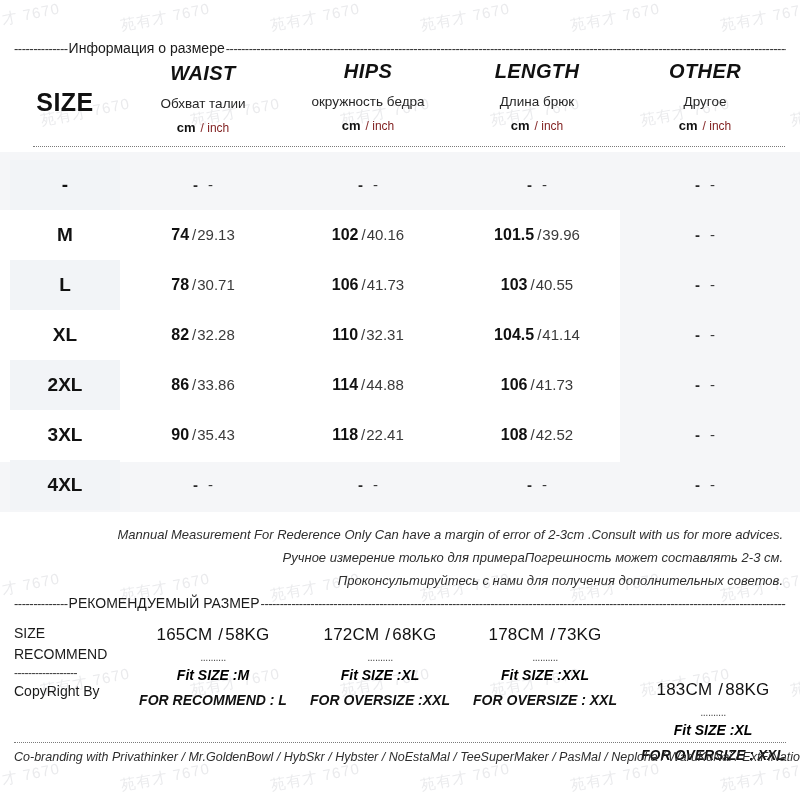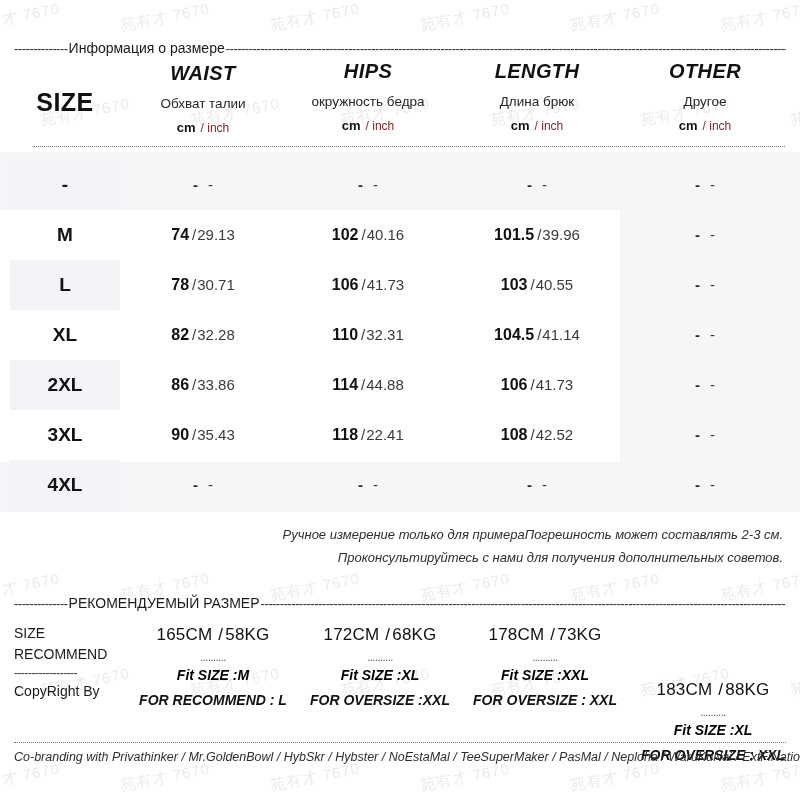--- a/index.html
+++ b/index.html
@@ -450,20 +450,21 @@
           <div class="cell cell-size" style="left: 10px; width: 110px;">4XL</div>
           <div class="cell" style="left: 133px; width: 140px;"><span class="val-dash">-</span><span class="val-in" style="margin-left:10px;">-</span></div>
           <div class="cell" style="left: 288px; width: 160px;"><span class="val-dash">-</span><span class="val-in" style="margin-left:10px;">-</span></div>
           <div class="cell" style="left: 467px; width: 140px;"><span class="val-dash">-</span><span class="val-in" style="margin-left:10px;">-</span></div>
           <div class="cell" style="left: 635px; width: 140px;"><span class="val-dash">-</span><span class="val-in" style="margin-left:10px;">-</span></div>
         </div>
       </div>
   </div>
 
   <div id="disclaimer">
+    <div>Mannual Measurement For Rederence Only Can have a margin of error of 2-3cm .Consult with us for more advices.</div>
     <div>Ручное измерение только для примераПогрешность может составлять 2-3 см.</div>
     <div>Проконсультируйтесь с нами для получения дополнительных советов.</div>
   </div>
 
   <div class="rule-row" style="left:14px; top:596px; width:772px;">
     <span class="dash-seg">--------------</span>
     <span class="rule-title">РЕКОМЕНДУЕМЫЙ РАЗМЕР</span>
     <span class="dash-fill">--------------------------------------------------------------------------------------------------------------------------------------------------------</span>
   </div>
 

